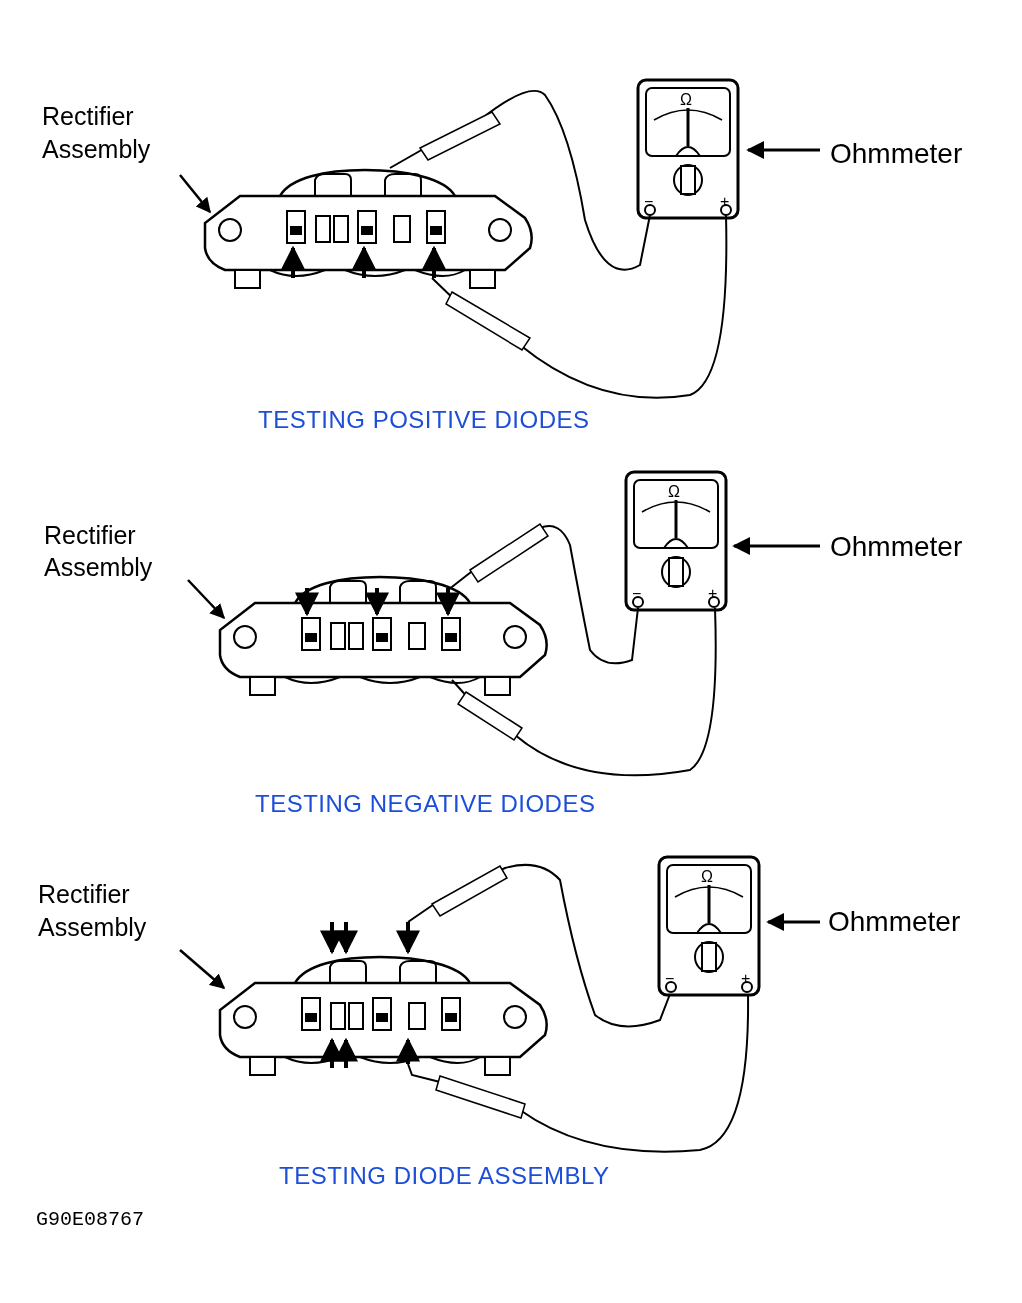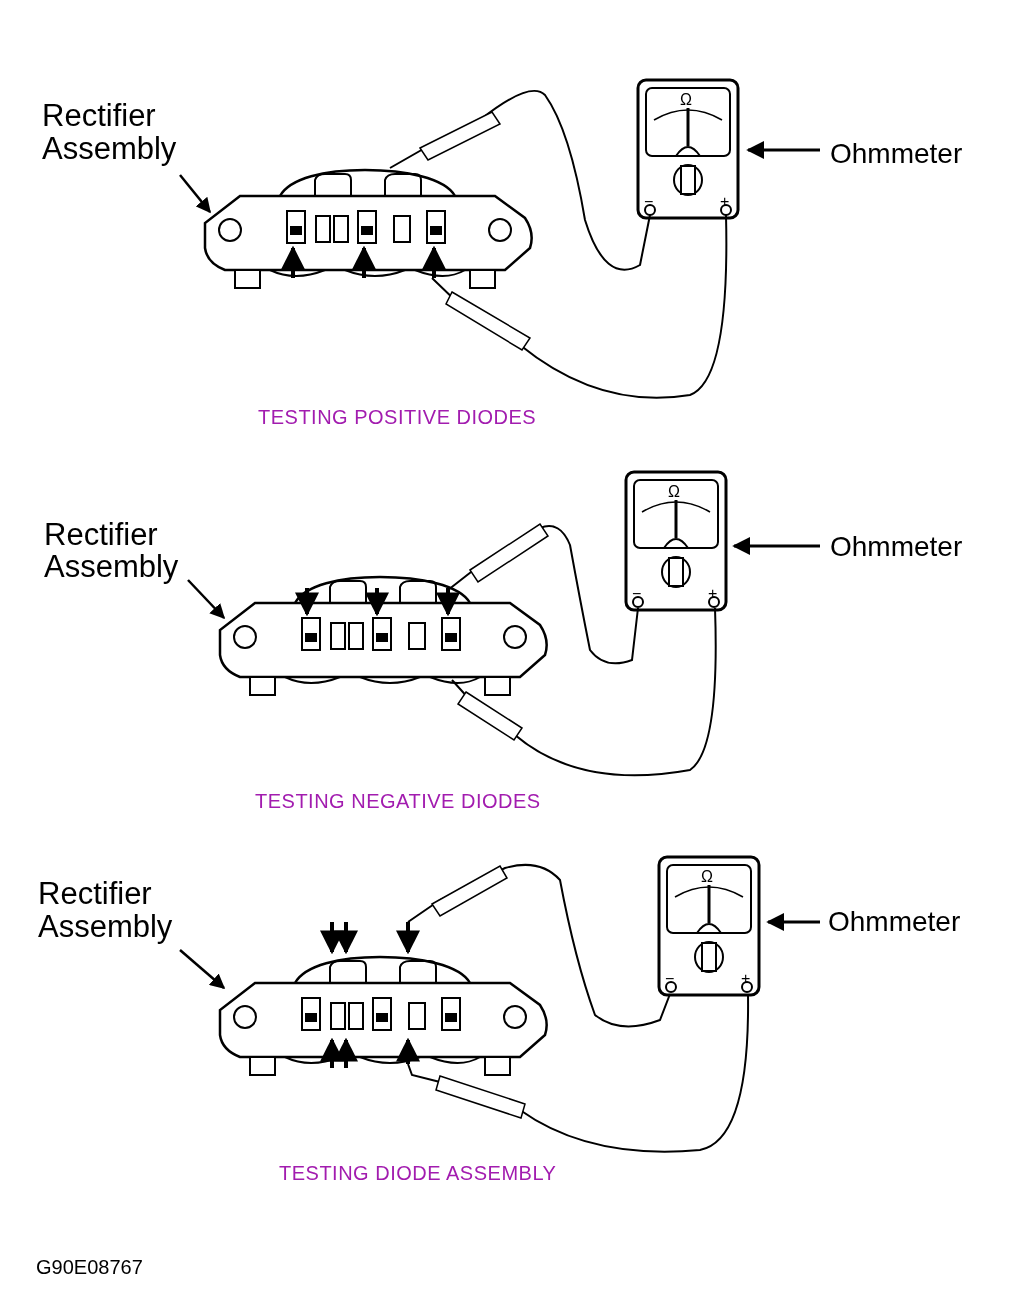--- a/index.html
+++ b/index.html
@@ -1,20 +1,20 @@
 <!DOCTYPE html>
 <html><head>
 <meta charset="utf-8">
 <style>
   html, body { margin: 0; padding: 0; background: #ffffff; }
   body { width: 1022px; height: 1303px; position: relative; overflow: hidden; font-family: "Liberation Sans", sans-serif; color: #000; }
   svg { position: absolute; left: 0; top: 0; }
-  .lbl { position: absolute; font-family: "Liberation Sans", sans-serif; font-size: 31px; line-height: 32px; color: #000; white-space: pre; }
-  .cap { position: absolute; font-family: "Liberation Sans", sans-serif; font-size: 20px; color: #a21caf; letter-spacing: 0.5px; white-space: nowrap; }
-  .code { position: absolute; left: 36px; top: 1208px; font-size: 20px; font-family: Liberation Sans, sans-serif; margin-top: 48px; }
+  .lbl { position: absolute; font-family: "Liberation Sans", sans-serif; font-size: 25px; line-height: 32px; color: #000; white-space: pre; }
+  .cap { position: absolute; font-family: "Liberation Sans", sans-serif; font-size: 24px; color: #1d4ed8; letter-spacing: 0.5px; white-space: nowrap; }
+  .code { position: absolute; left: 36px; top: 1208px; font-size: 20px; font-family: Liberation Mono, monospace; }
 </style>
 </head>
 <body>
 
 <svg width="1022" height="1303" viewBox="0 0 1022 1303">
   <defs>
     <marker id="ah" viewBox="0 0 10 10" refX="9" refY="5" markerWidth="6" markerHeight="6" orient="auto">
       <path d="M0,0 L10,5 L0,10 z" fill="#000"></path>
     </marker>
     <g id="rect-body">

